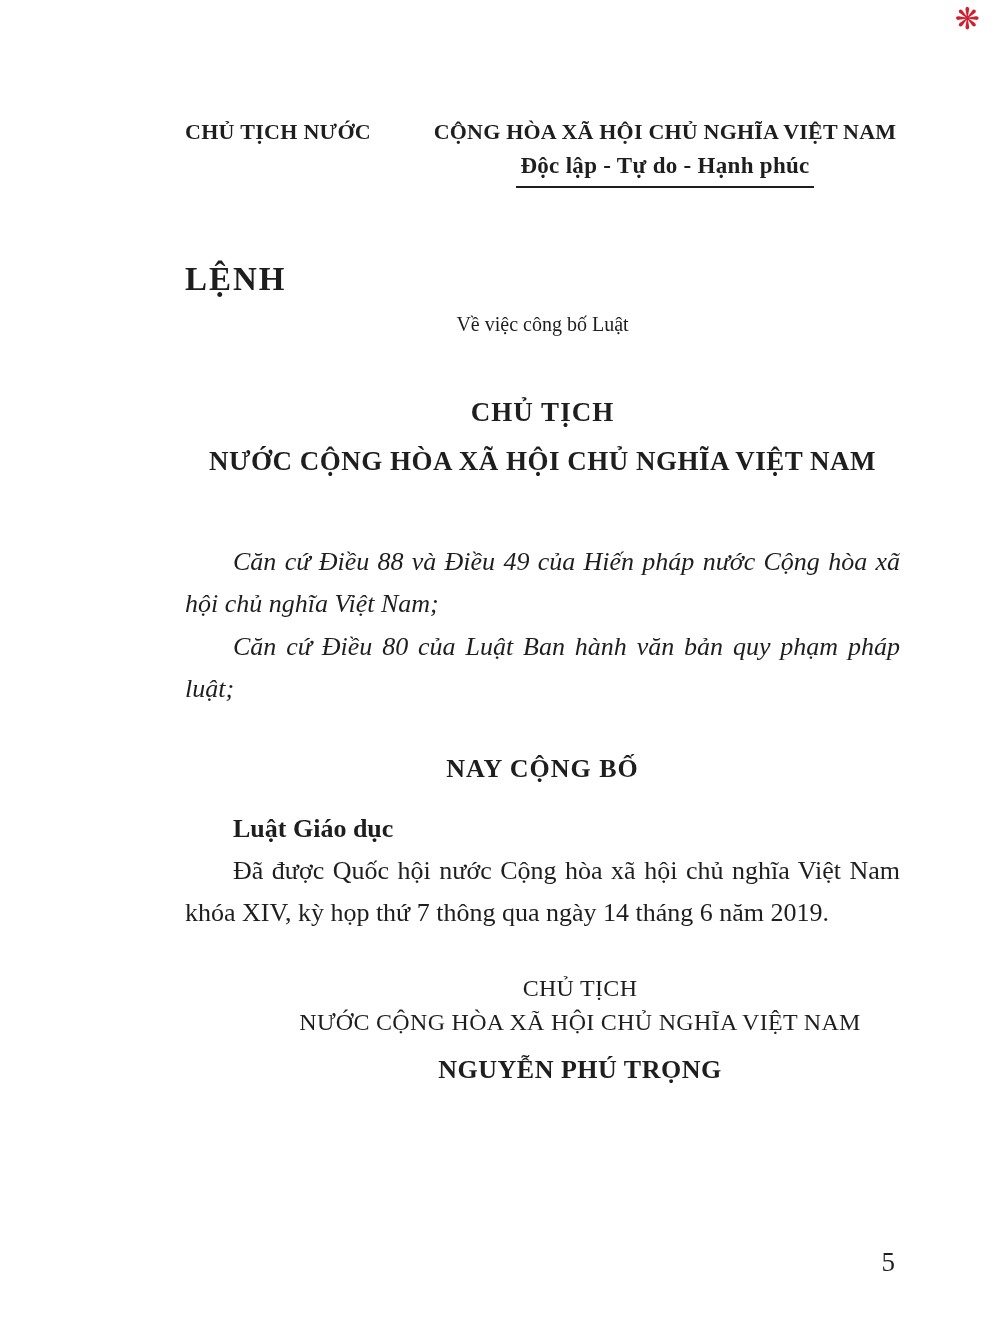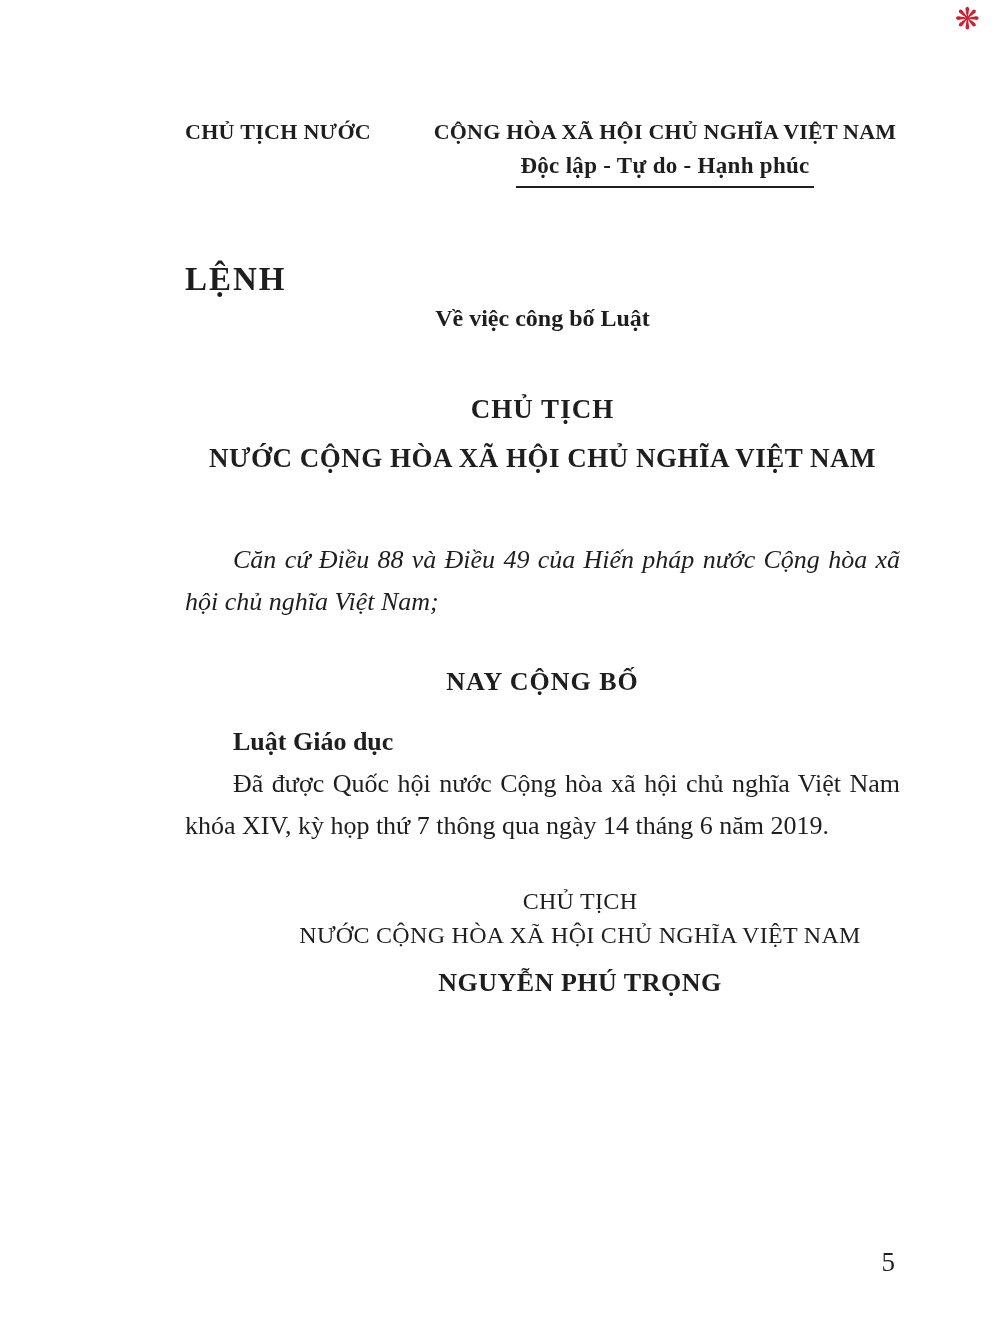--- a/index.html
+++ b/index.html
@@ -46,24 +46,24 @@
   
   .title-main {
     margin-top: 72px;
     text-align: left;
     font-weight: bold;
     font-size: 33px;
     letter-spacing: 2px;
     line-height: 1.2;
   }
   .title-sub {
-    margin-top: 4px;
+    margin-top: 12px;
     text-align: center;
-    font-weight: bold;
-    font-size: 24px;
+    font-weight: normal;
+    font-size: 20px;
     line-height: 1.3;
   }
   .issuer-1 {
     margin-top: 58px;
     text-align: center;
     font-weight: bold;
     font-size: 27px;
     letter-spacing: 1px;
     line-height: 1.3;
   }
@@ -141,20 +141,21 @@
   </div>
 
   <div class="title-main">LỆNH</div>
   <div class="title-sub">Về việc công bố Luật</div>
 
   <div class="issuer-1">CHỦ TỊCH</div>
   <div class="issuer-2">NƯỚC CỘNG HÒA XÃ HỘI CHỦ NGHĨA VIỆT NAM</div>
 
   <div class="preamble">
     <p class="clause">Căn cứ Điều 88 và Điều 49 của Hiến pháp nước Cộng hòa xã hội chủ nghĩa Việt Nam;</p>
+    <p class="clause">Căn cứ Điều 80 của Luật Ban hành văn bản quy phạm pháp luật;</p>
   </div>
 
   <div class="announce-heading">NAY CỘNG BỐ</div>
 
   <p class="law-name">Luật Giáo dục</p>
 
   <p class="announce-body">Đã được Quốc hội nước Cộng hòa xã hội chủ nghĩa Việt Nam khóa XIV, kỳ họp thứ 7 thông qua ngày 14 tháng 6 năm 2019.</p>
 
   <div class="signature">
     <div class="sig-title">CHỦ TỊCH</div>

